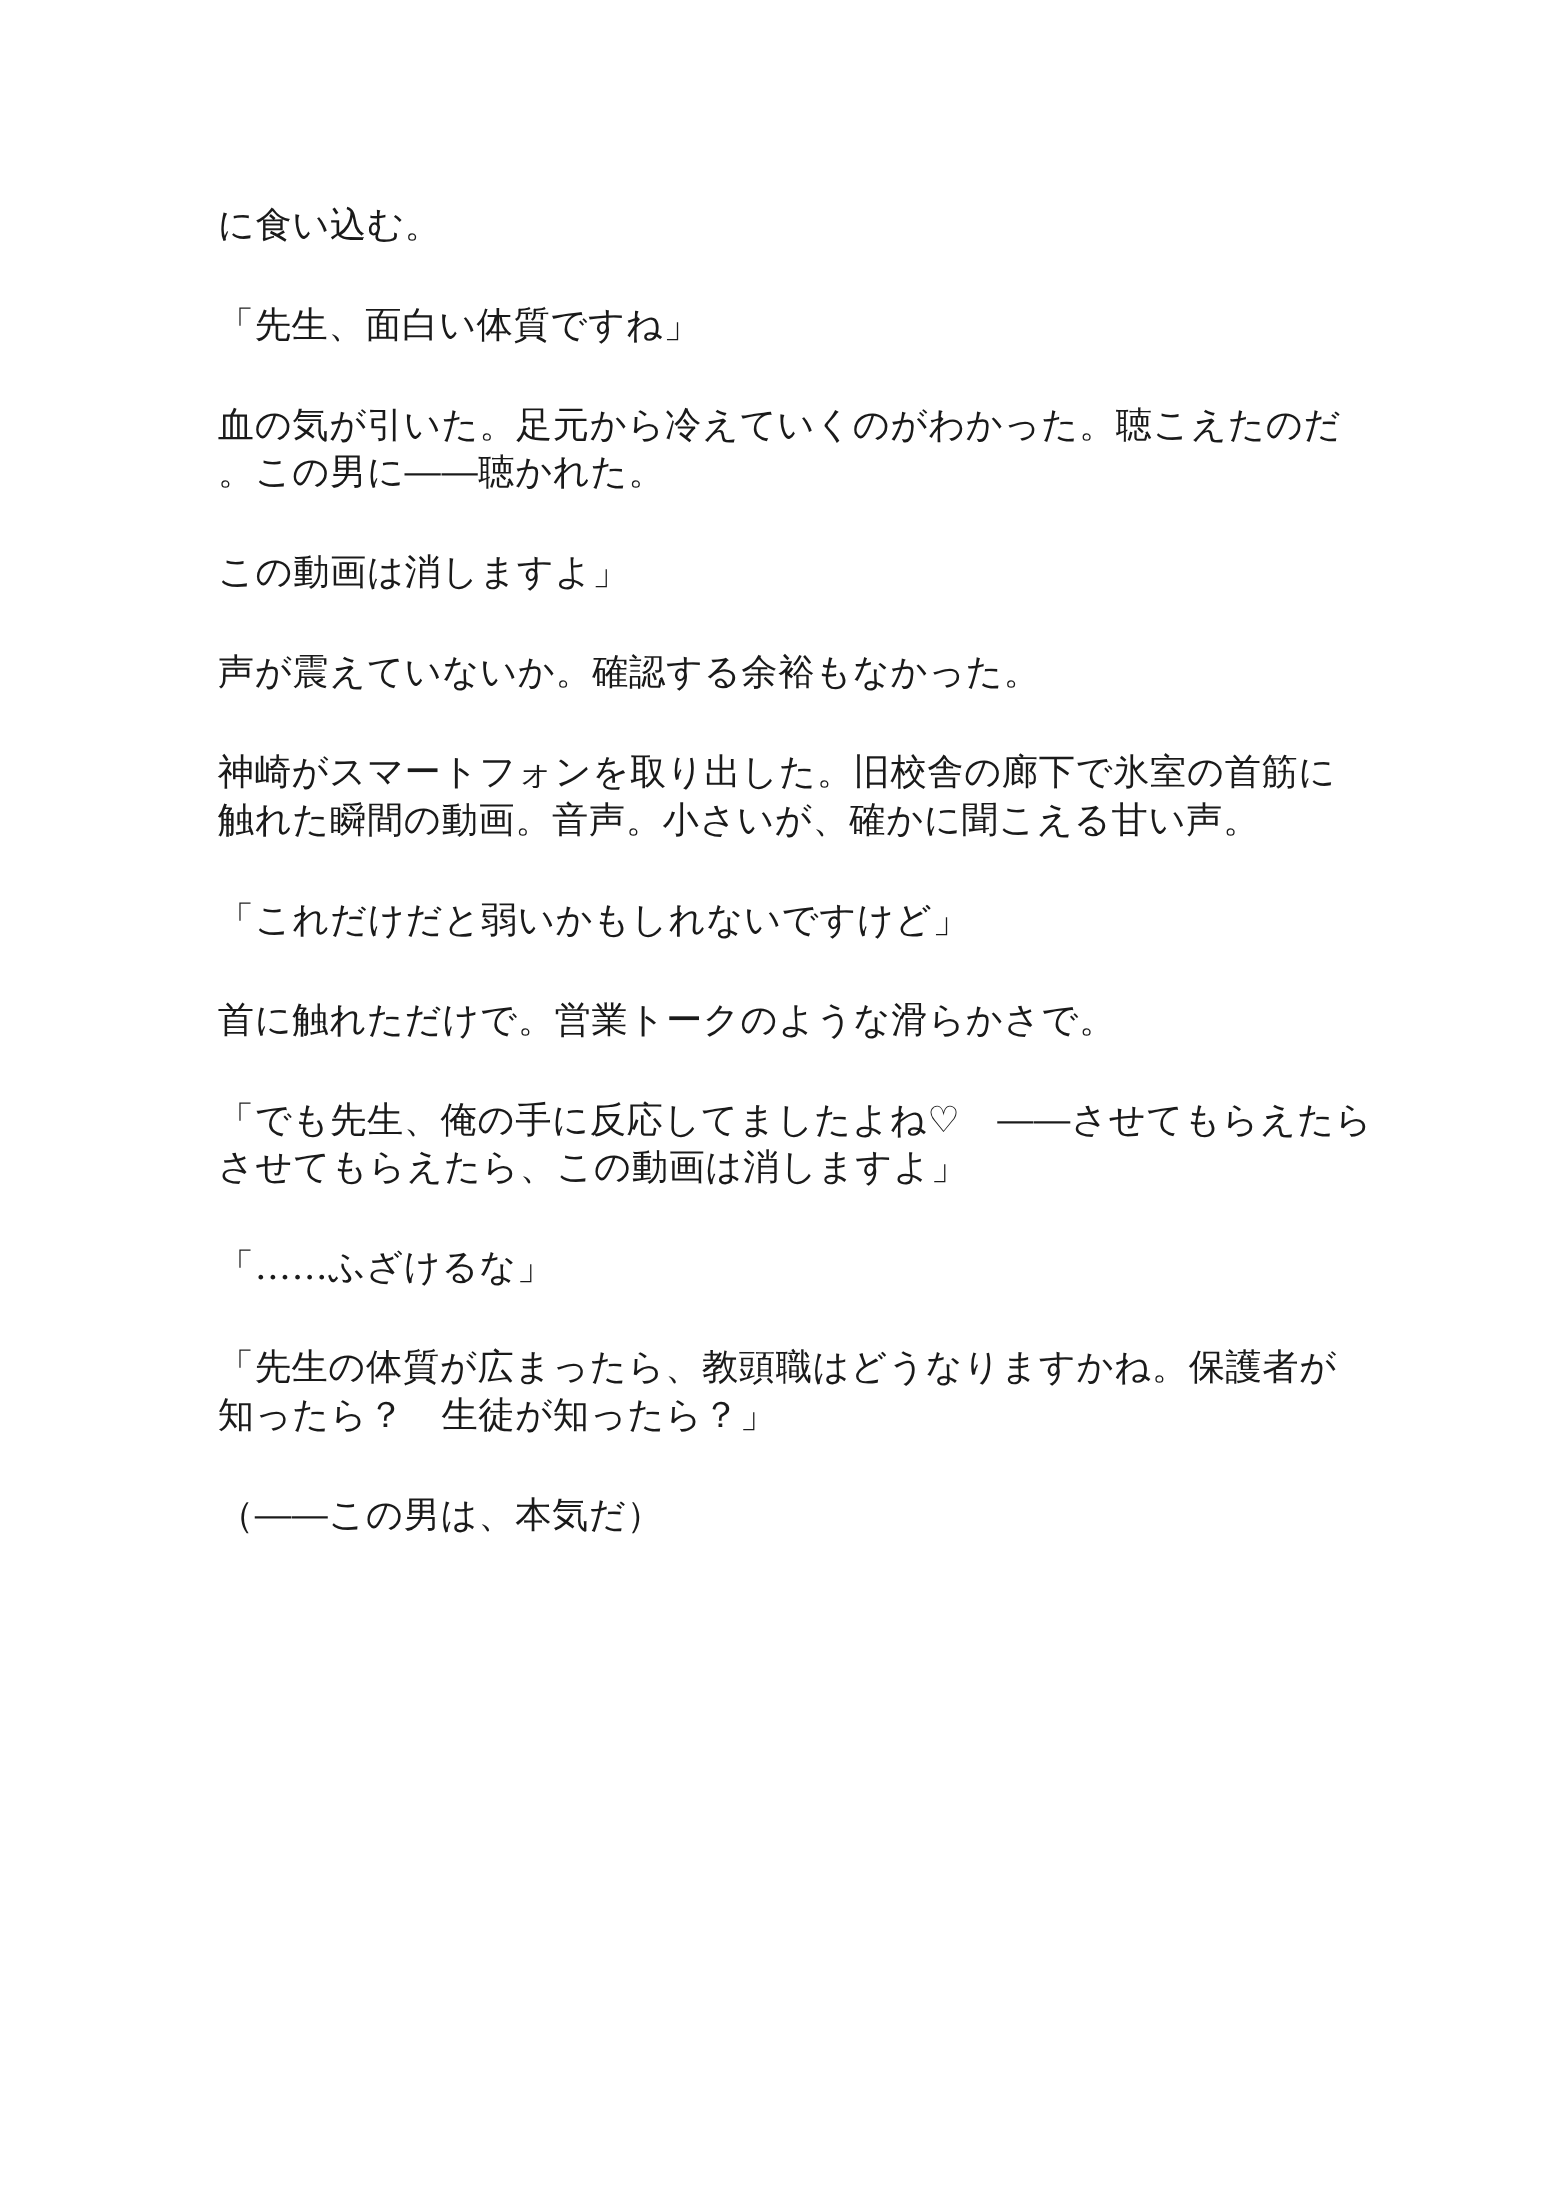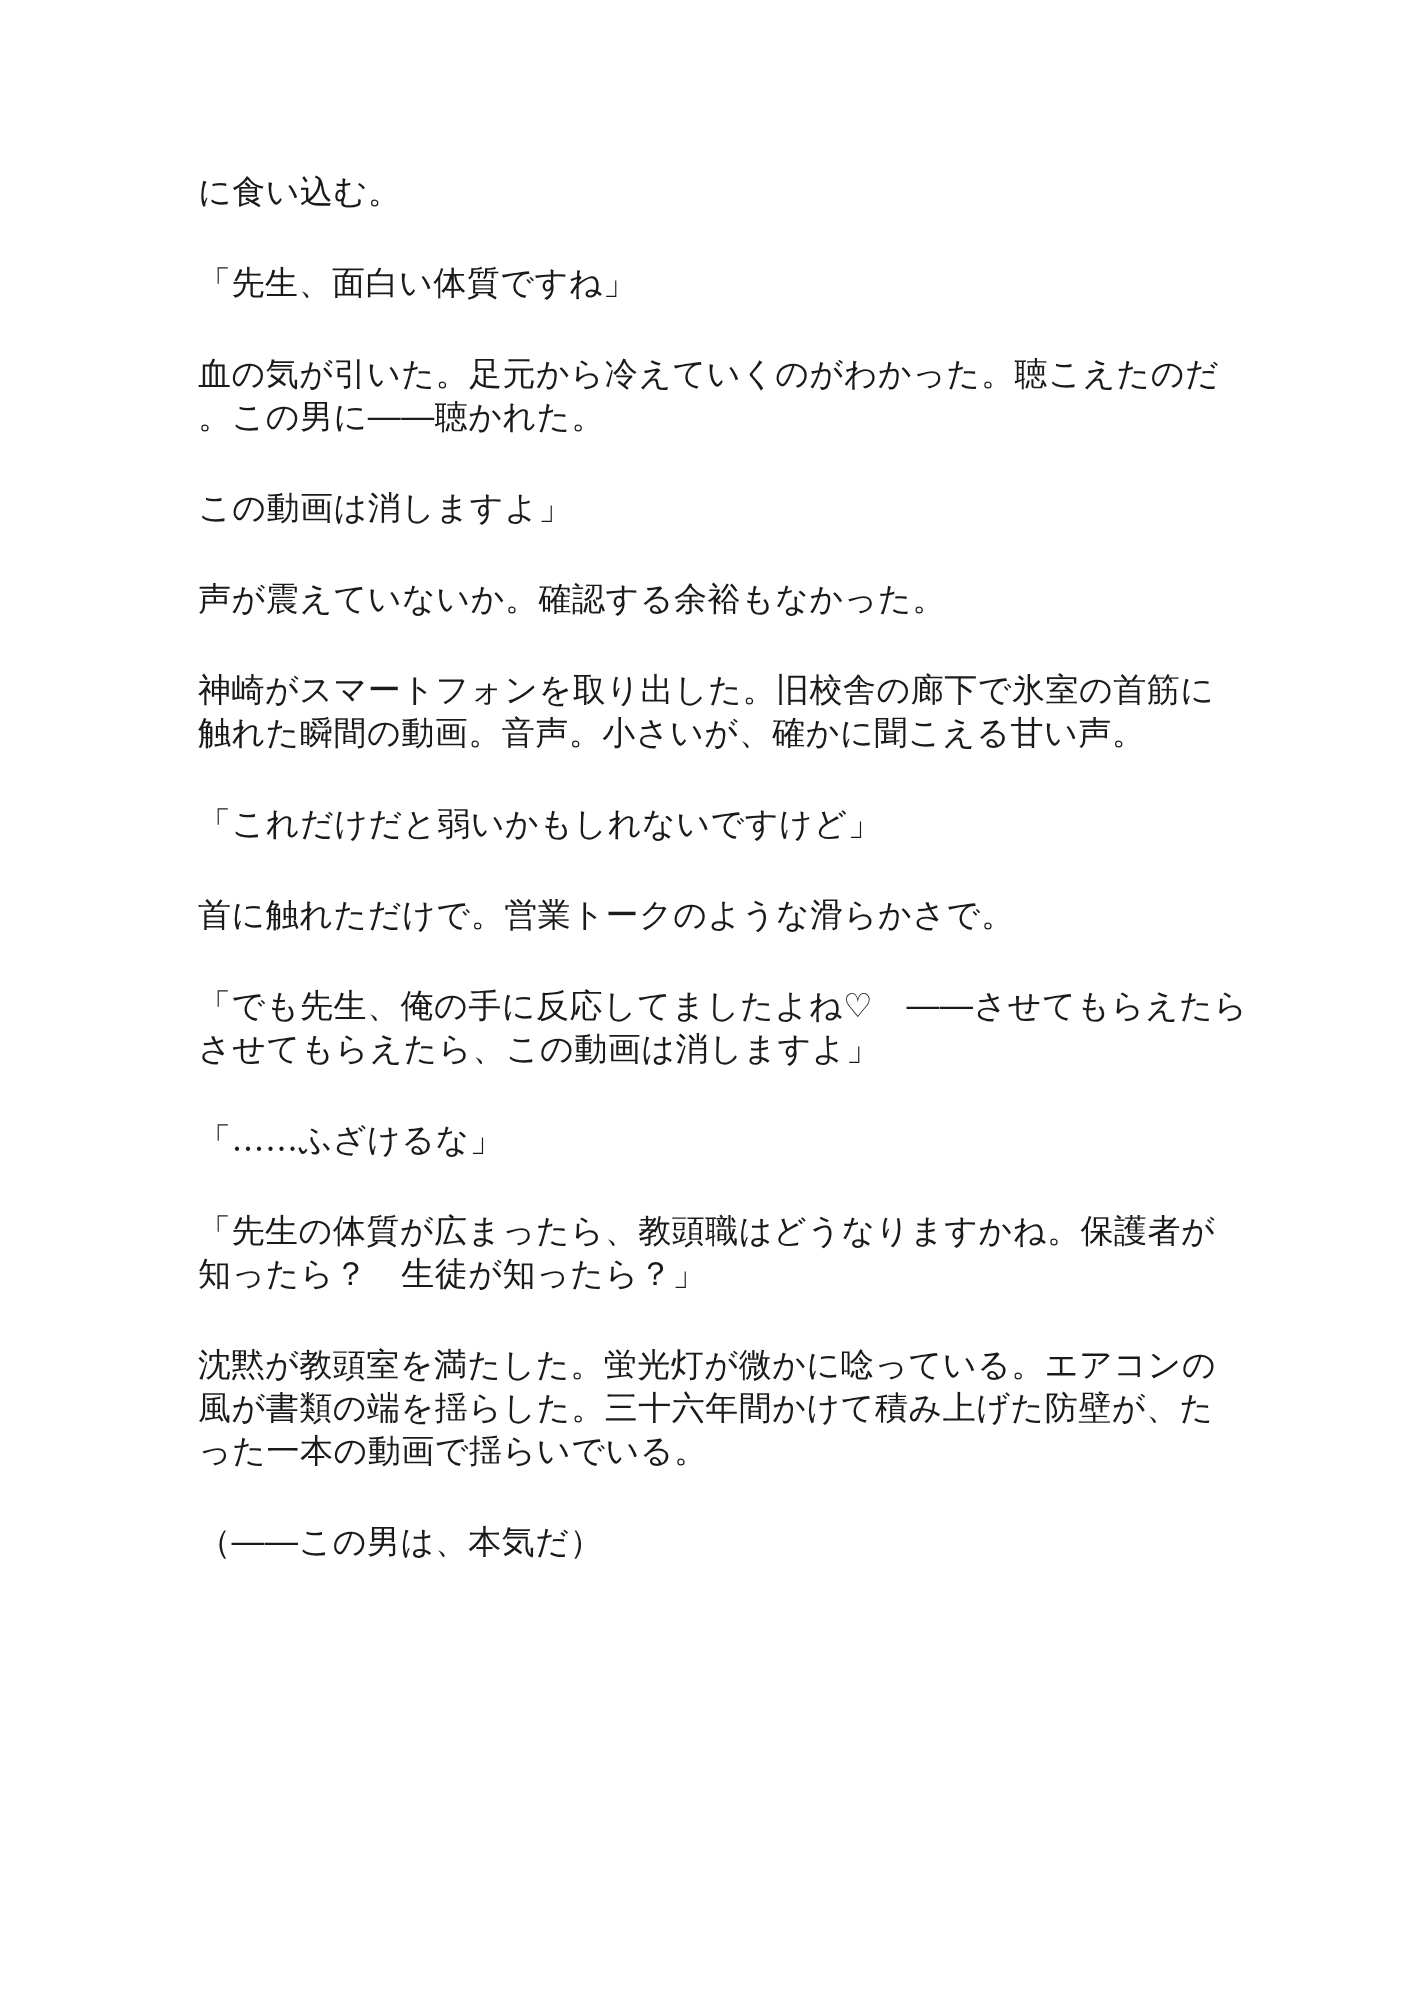--- a/index.html
+++ b/index.html
@@ -12,21 +12,21 @@
     background: #ffffff;
     overflow: hidden;
   }
   .page {
     box-sizing: border-box;
     width: 1415px;
     height: 2000px;
     padding: 170px 140px 0 198px;
   }
   .paragraph {
-    margin: 0 0 48px 0;
+    margin: 12px 0 48px 0;
   }
   .line {
     font-family: "DejaVu Serif", "Liberation Serif", serif;
     font-size: 33px;
     line-height: 43px;
     letter-spacing: 0.5px;
     color: #1a1a1a;
     white-space: pre;
     font-weight: 400;
   }
@@ -78,23 +78,18 @@
 
   <div class="paragraph">
     <div class="line">「……ふざけるな」</div>
   </div>
 
   <div class="paragraph">
     <div class="line">「先生の体質が広まったら、教頭職はどうなりますかね。保護者が</div>
     <div class="line">知ったら？　生徒が知ったら？」</div>
   </div>
 
-  <div class="paragraph">
-    <div class="line">沈黙が教頭室を満たした。蛍光灯が微かに唸っている。エアコンの</div>
-    <div class="line">風が書類の端を揺らした。三十六年間かけて積み上げた防壁が、た</div>
-    <div class="line">った一本の動画で揺らいでいる。</div>
-  </div>
 
   <div class="paragraph">
     <div class="line">（――この男は、本気だ）</div>
   </div>
 
 </main>
 
 </body></html>

